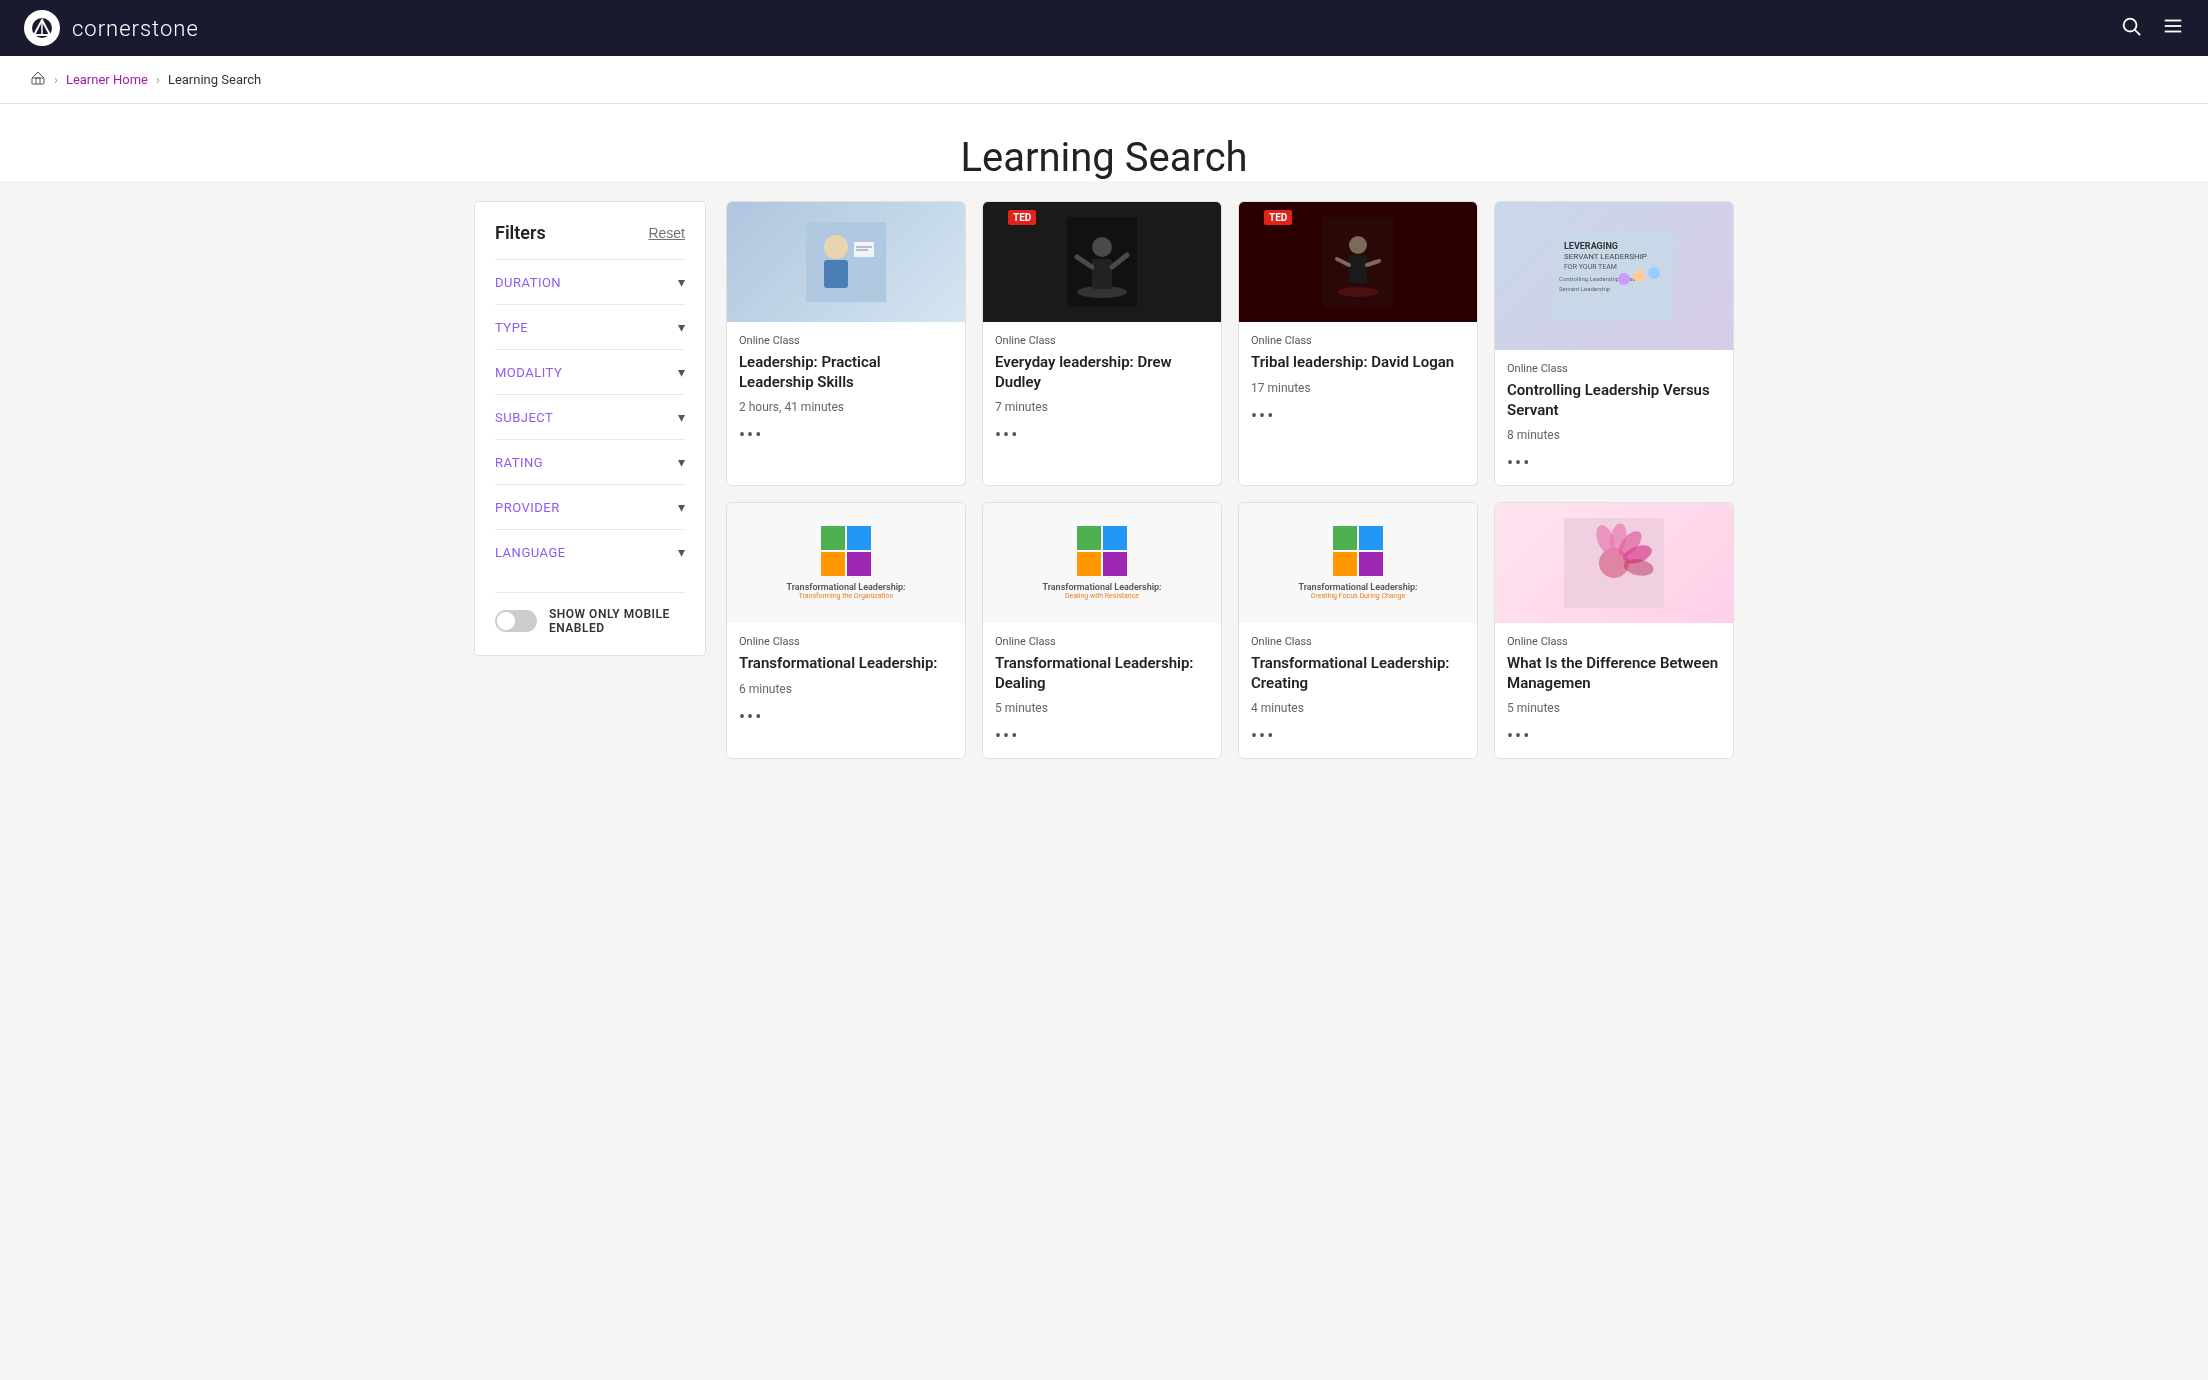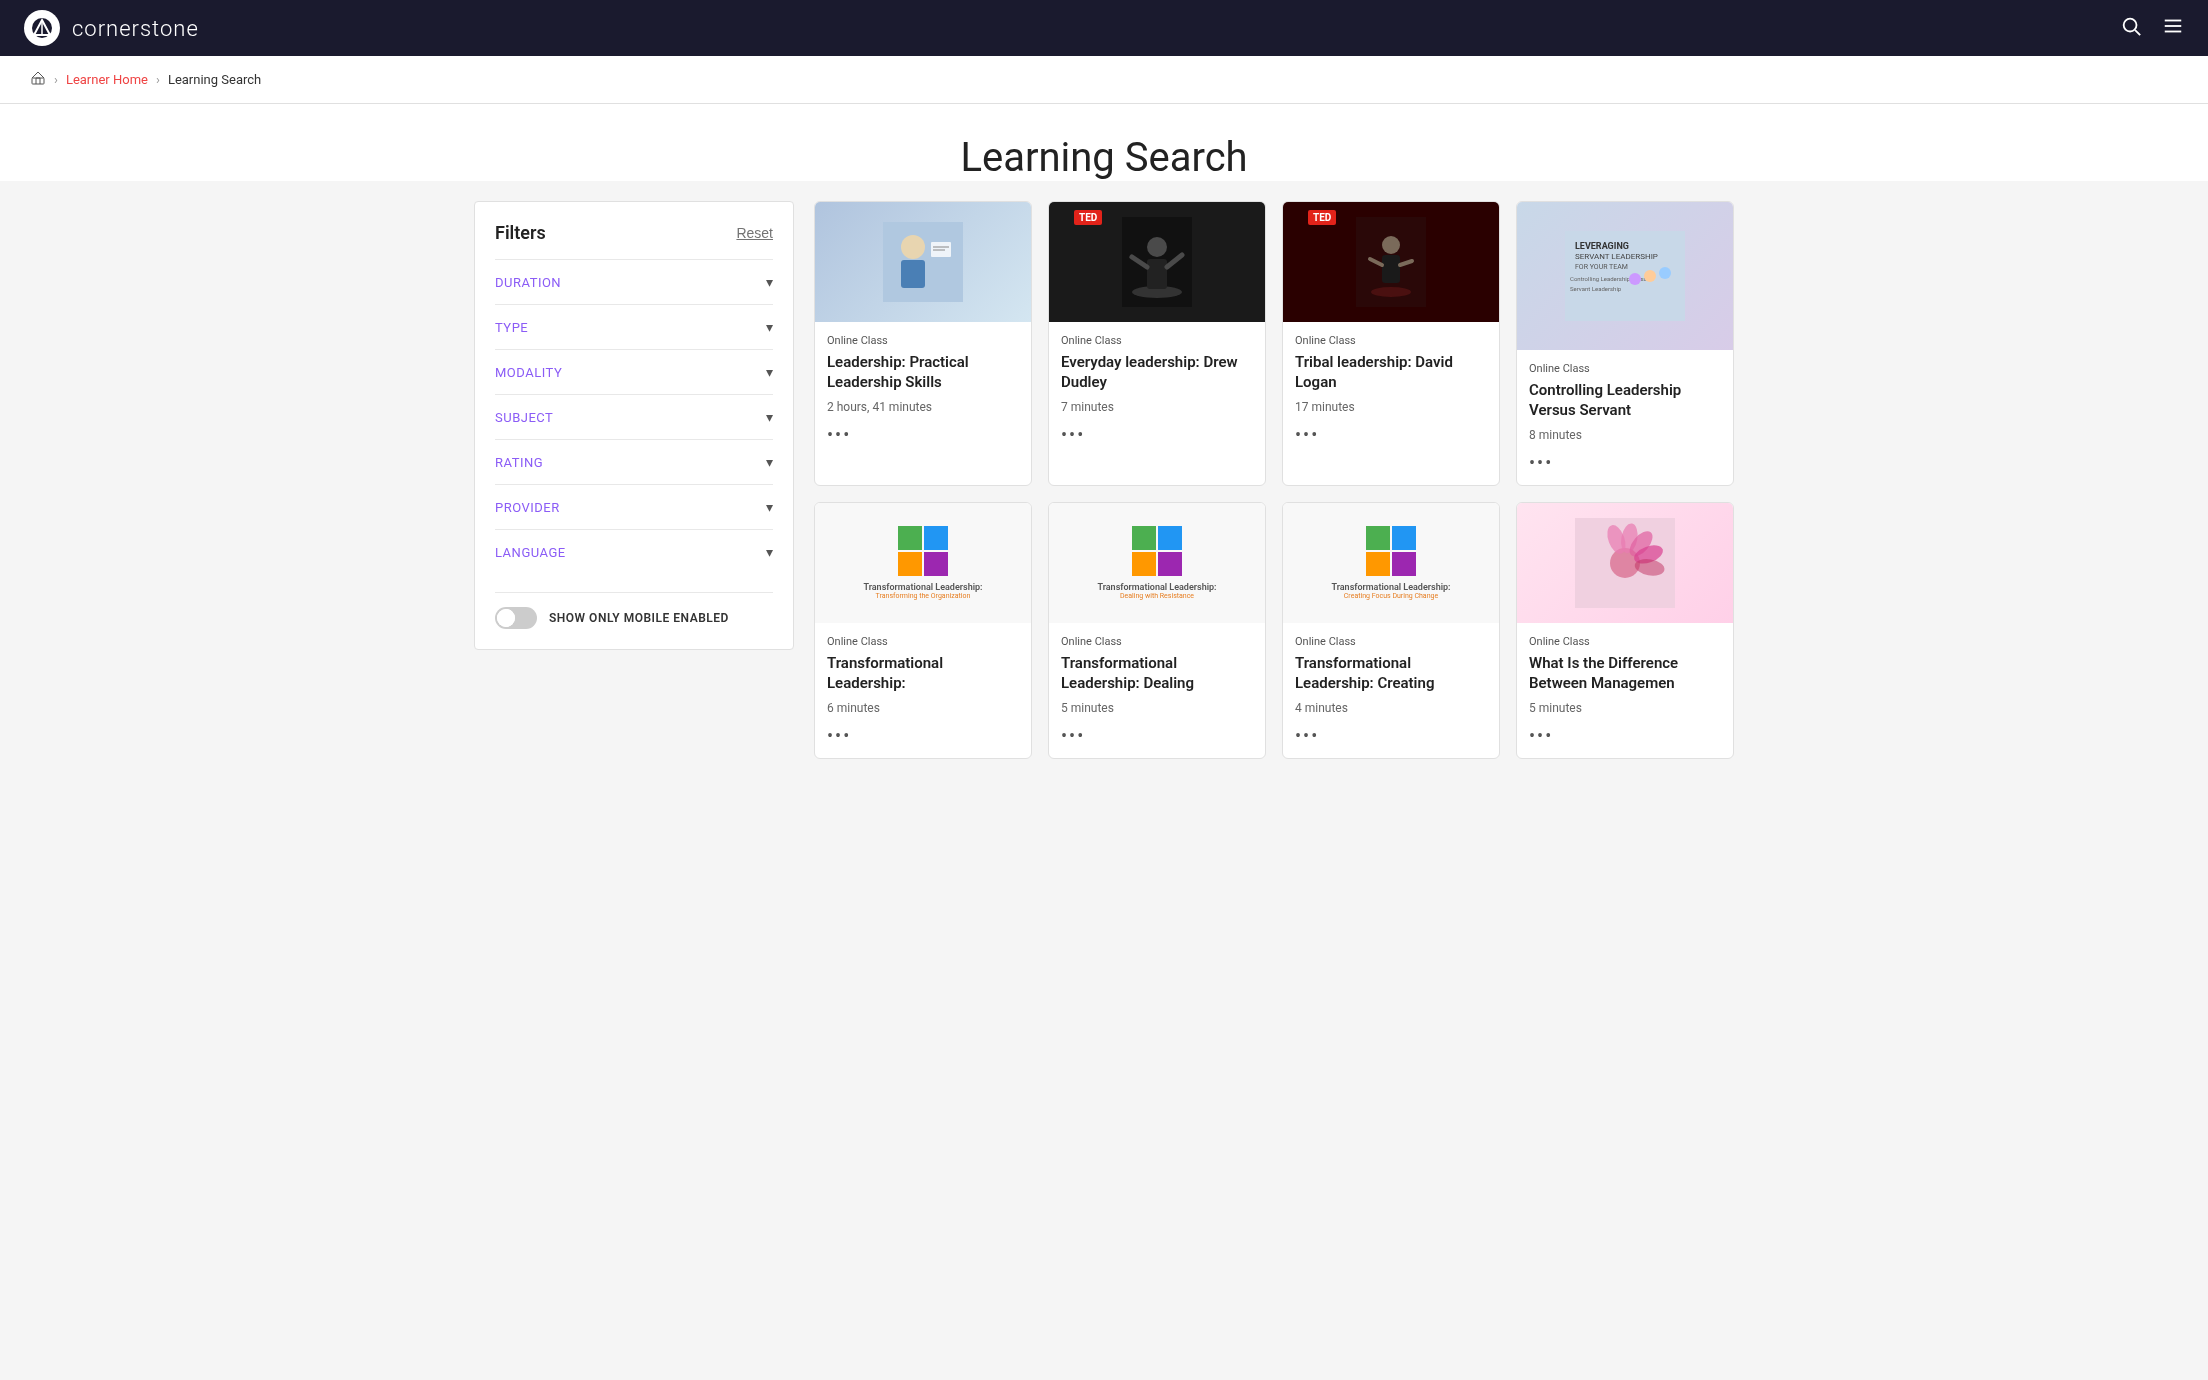--- a/index.html
+++ b/index.html
@@ -30,21 +30,21 @@
     .breadcrumb {
       background: #fff;
       padding: 14px 30px;
       display: flex;
       align-items: center;
       gap: 8px;
       font-size: 13px;
       color: #555;
       border-bottom: 1px solid #e0e0e0;
     }
-    .breadcrumb a { color: #ef4444; text-decoration: none; }
+    .breadcrumb a { color: #a21caf; text-decoration: none; }
     .breadcrumb-sep { color: #999; }
 
     
     .page-container {
       background: #f5f5f5;
       min-height: calc(100vh - 56px - 45px);
       padding-bottom: 40px;
     }
 
     
@@ -90,21 +90,21 @@
     .content-layout {
       display: flex;
       max-width: 1300px;
       margin: 20px auto 0;
       gap: 20px;
       padding: 0 20px;
     }
 
     
     .sidebar {
-      width: 320px;
+      width: 232px;
       flex-shrink: 0;
       background: #fff;
       border: 1px solid #e0e0e0;
       border-radius: 4px;
       padding: 20px;
       height: fit-content;
     }
     .sidebar-header {
       display: flex;
       justify-content: space-between;

